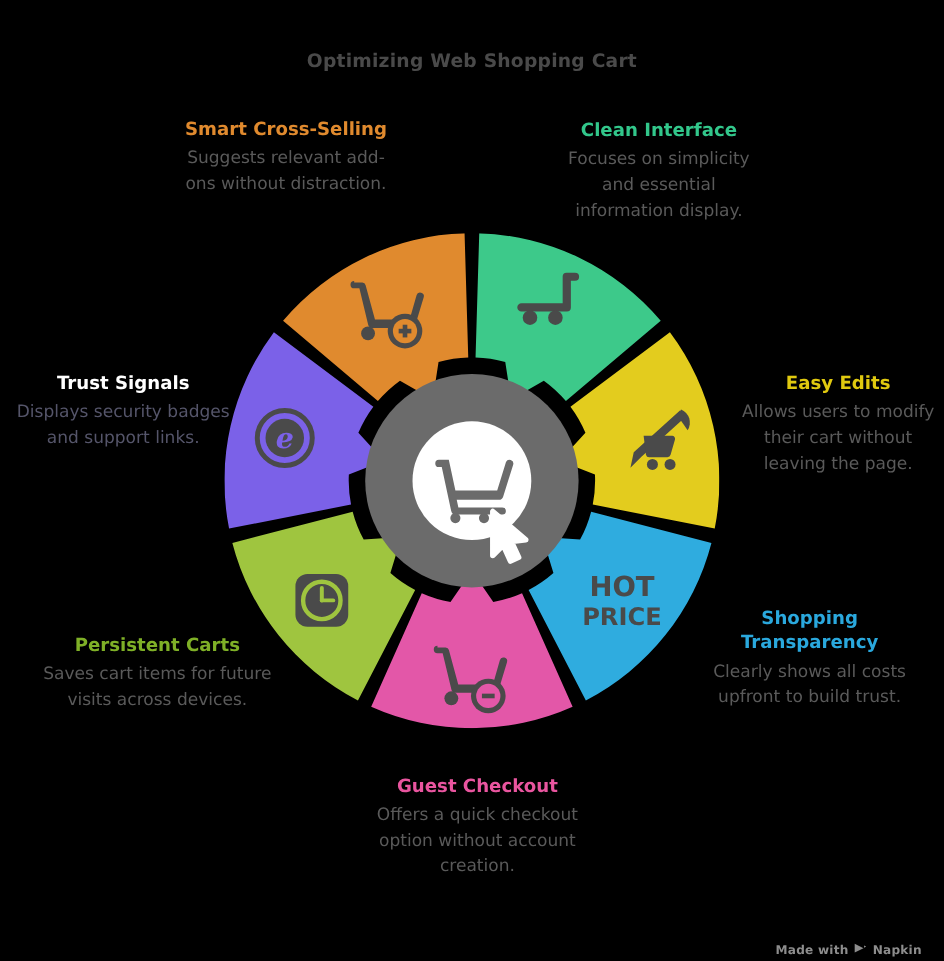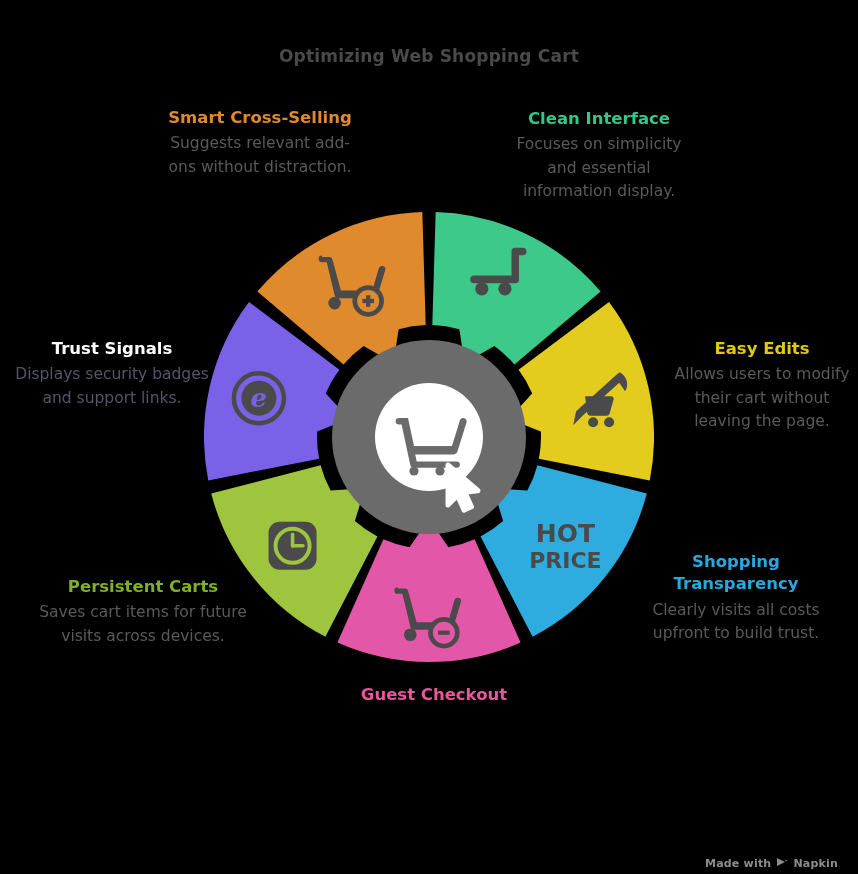--- a/index.html
+++ b/index.html
@@ -180,24 +180,25 @@
 <div class="lbl" id="l-clean">
   <div class="h" style="color: rgb(50, 199, 139);">Clean Interface</div>
   <div class="d">Focuses on simplicity and essential information display.</div>
 </div>
 <div class="lbl" id="l-easy">
   <div class="h" style="color: rgb(224, 201, 15);">Easy Edits</div>
   <div class="d">Allows users to modify their cart without leaving the page.</div>
 </div>
 <div class="lbl" id="l-price">
   <div class="h" style="color: rgb(42, 168, 221);">Shopping Transparency</div>
-  <div class="d">Clearly visits all costs upfront to build trust.</div>
+  <div class="d">Clearly shows all costs upfront to build trust.</div>
 </div>
 <div class="lbl" id="l-guest">
-  <div class="h" style="color: rgb(233, 85, 159);">Guest Checkout</div>
+  <div class="h" style="color: rgb(233, 85, 159); margin-top: 20px;">Guest Checkout</div>
+  <div class="d">Offers a quick checkout option without account creation.</div>
 </div>
 <div class="lbl" id="l-persist">
   <div class="h" style="color: rgb(127, 176, 39); margin-top: 19px;">Persistent Carts</div>
   <div class="d">Saves cart items for future visits across devices.</div>
 </div>
 <div class="lbl violet" id="l-trust">
   <div class="h" style="color: #ffffff;">Trust Signals</div>
   <div class="d">Displays security badges and support links.</div>
 </div>
 

